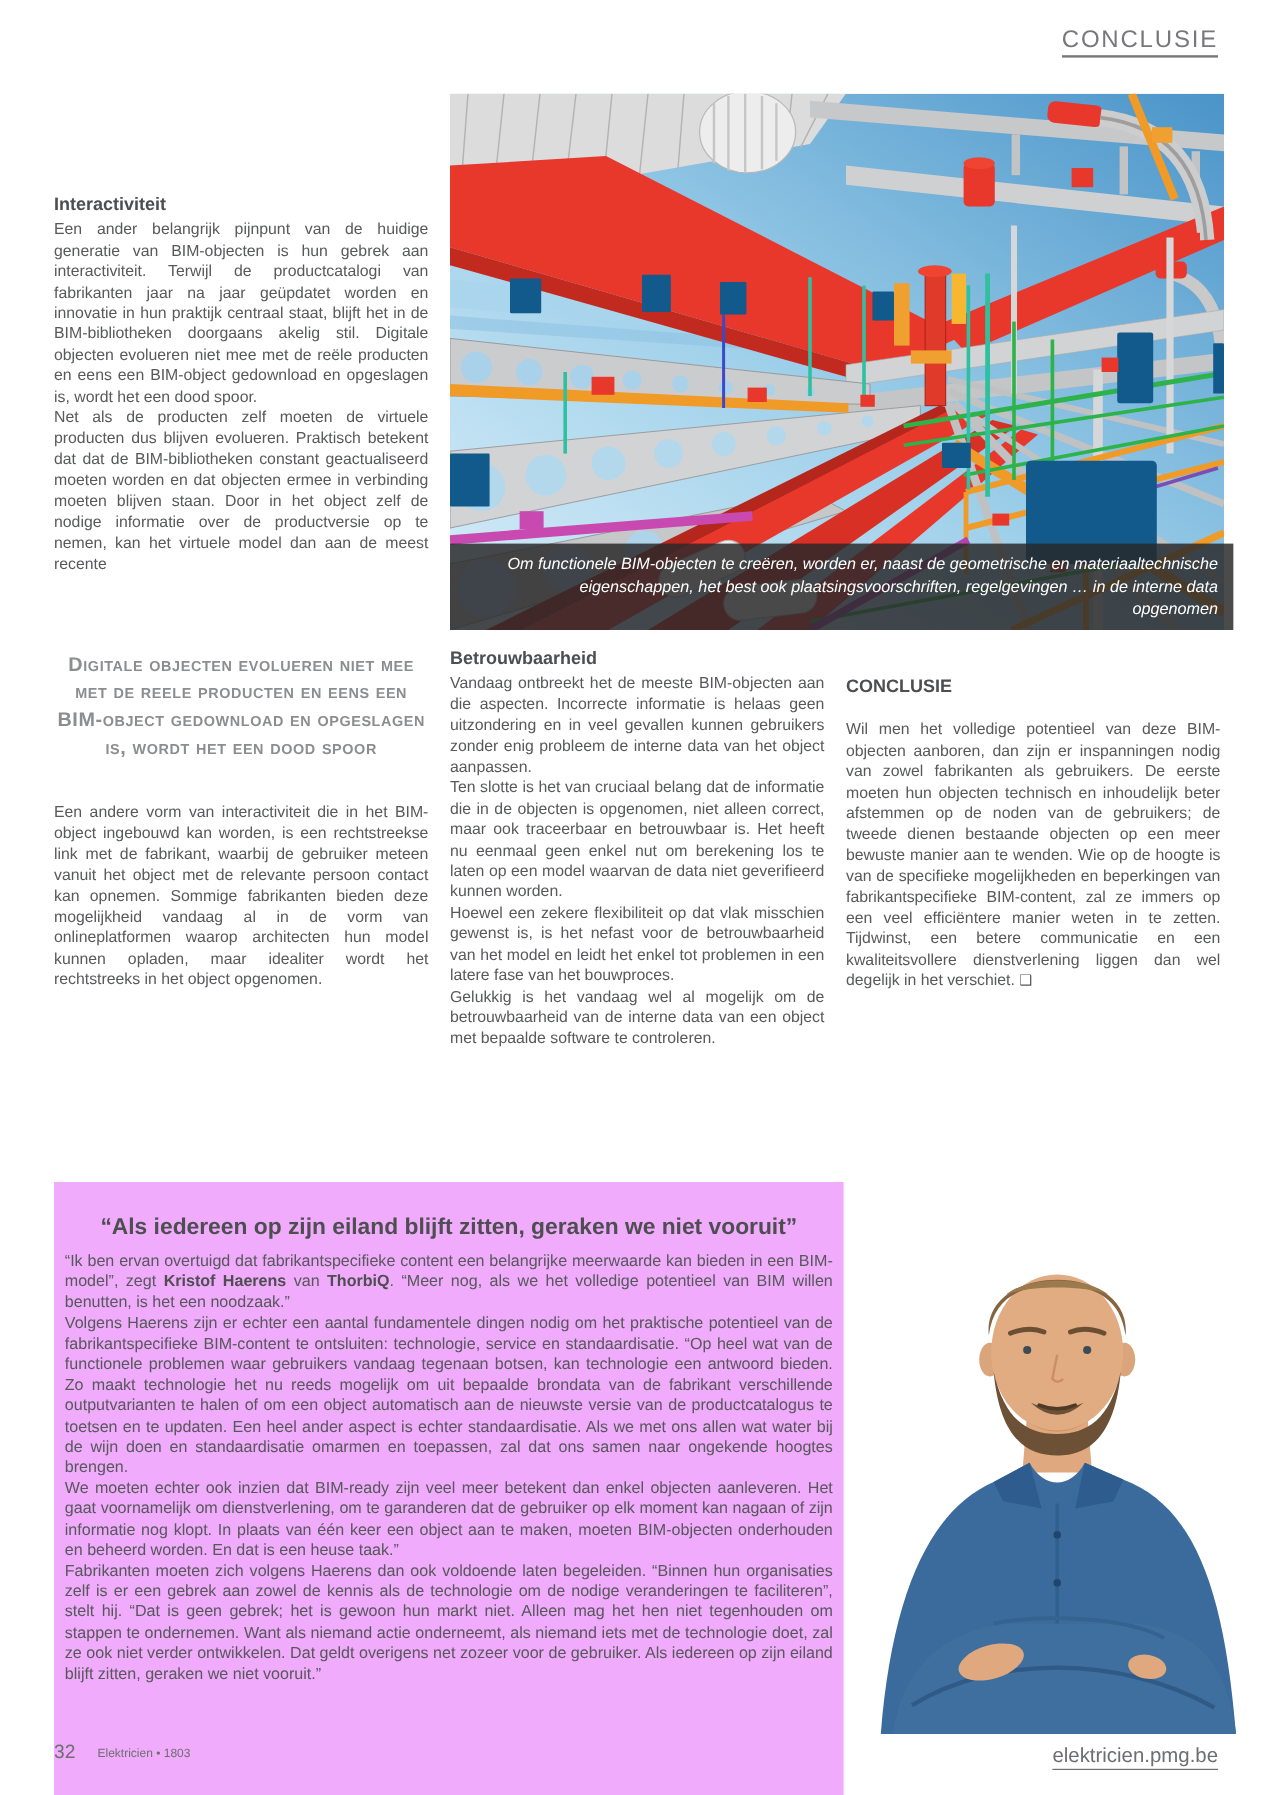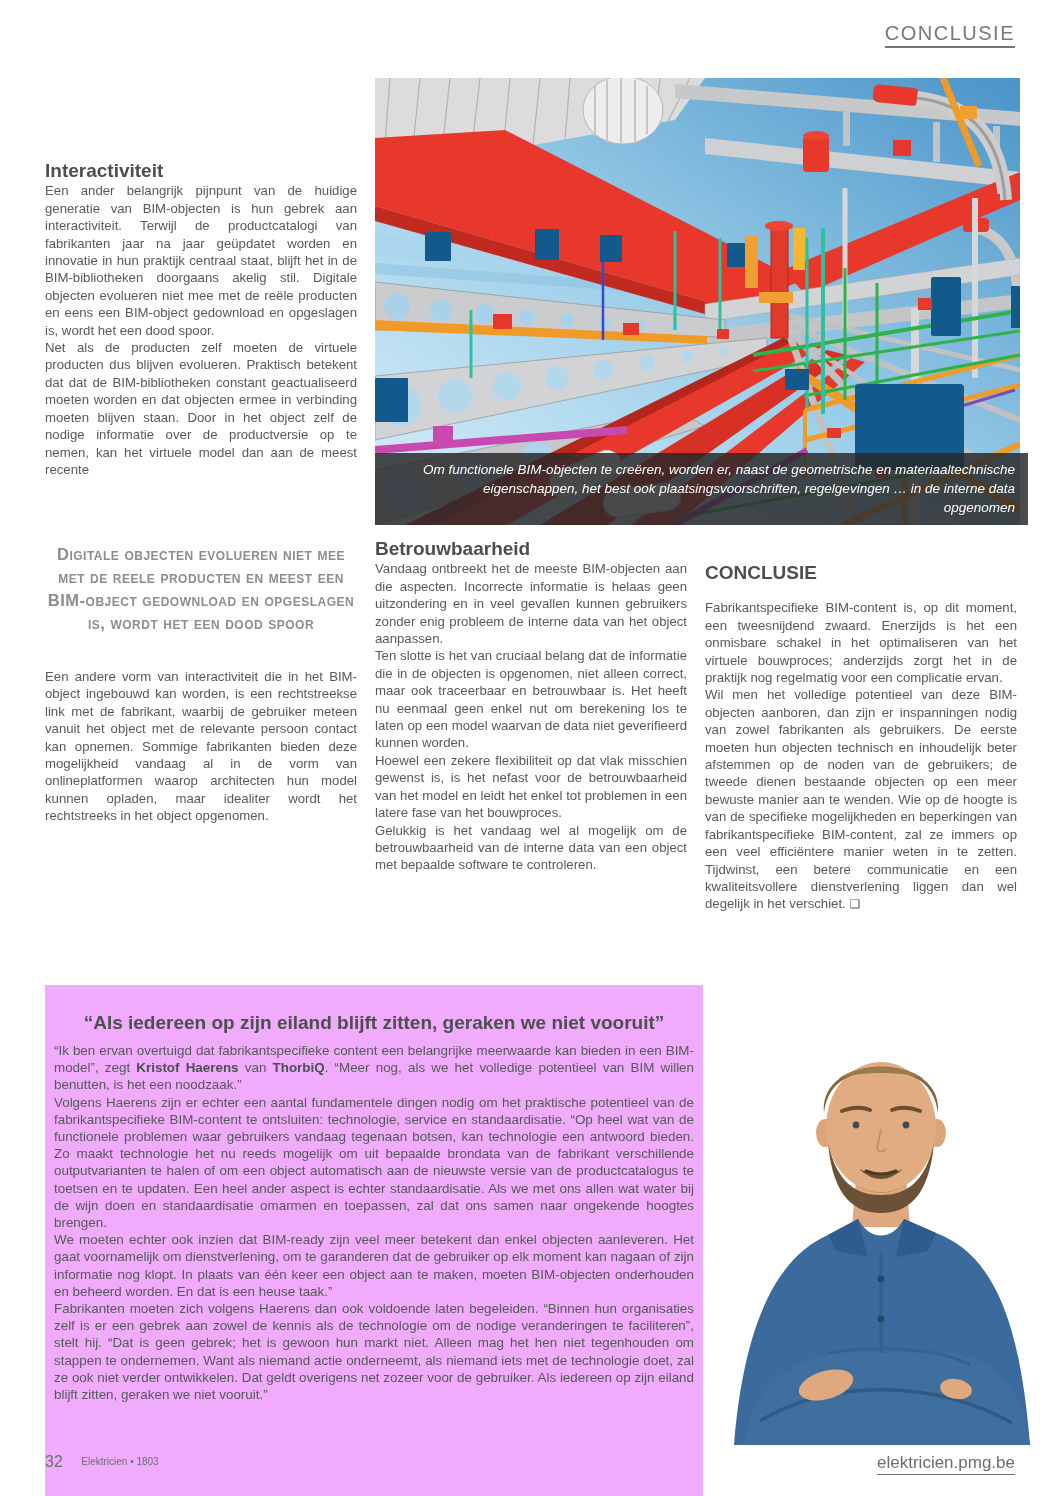--- a/index.html
+++ b/index.html
@@ -12,21 +12,21 @@
 
   
   .figure{position:absolute;left:375px;top:78px;width:653px;height:447px;overflow:hidden;}
   .figure svg{display:block;}
   .caption{position:absolute;left:0;right:0;bottom:0;background:rgba(40,40,42,0.84);
            color:#ffffff;font-style:italic;font-size:13.5px;line-height:19px;text-align:right;
            padding:7px 13px 8px 40px;box-sizing:border-box;}
 
   
   .col{position:absolute;width:312px;text-align:justify;font-size:13.2px;line-height:17.4px;color:#58595a;}
-  .col h3{font-size:19px;margin:0 0 3px 0;color:#4d4e50;font-weight:bold;text-align:left;}
+  .col h3{font-size:15px;margin:0 0 3px 0;color:#4d4e50;font-weight:bold;text-align:left;}
   .col p{margin:0;}
   #col-left1{left:45px;top:162px;}
   #col-left2{left:45px;top:668px;}
   #col-mid{left:375px;top:540px;}
   #col-right{left:705px;top:564px;}
   .head-gap{height:15px;}
   .endmark{font-size:12px;letter-spacing:2px;}
 
   
   .pullquote{position:absolute;left:45px;top:543px;width:312px;text-align:center;
@@ -233,38 +233,37 @@
     </svg>
     <div class="caption">Om functionele BIM-objecten te creëren, worden er, naast de geometrische en materiaaltechnische eigenschappen, het best ook plaatsingsvoorschriften, regelgevingen … in de interne data opgenomen</div>
   </div>
 
   <div class="col" id="col-left1">
     <h3>Interactiviteit</h3>
     <p>Een ander belangrijk pijnpunt van de huidige generatie van BIM-objecten is hun gebrek aan interactiviteit. Terwijl de productcatalogi van fabrikanten jaar na jaar geüpdatet worden en innovatie in hun praktijk centraal staat, blijft het in de BIM-bibliotheken doorgaans akelig stil. Digitale objecten evolueren niet mee met de reële producten en eens een BIM-object gedownload en opgeslagen is, wordt het een dood spoor.</p>
     <p>Net als de producten zelf moeten de virtuele producten dus blijven evolueren. Praktisch betekent dat dat de BIM-bibliotheken constant geactualiseerd moeten worden en dat objecten ermee in verbinding moeten blijven staan. Door in het object zelf de nodige informatie over de productversie op te nemen, kan het virtuele model dan aan de meest recente</p>
   </div>
 
-  <div class="pullquote">Digitale objecten evolueren niet mee met de reele producten en meest een BIM-object gedownload en opgeslagen is, wordt het een dood spoor</div>
+  <div class="pullquote">Digitale objecten evolueren niet mee met de reele producten en eens een BIM-object gedownload en opgeslagen is, wordt het een dood spoor</div>
 
   <div class="col" id="col-left2">
     <p>Een andere vorm van interactiviteit die in het BIM-object ingebouwd kan worden, is een rechtstreekse link met de fabrikant, waarbij de gebruiker meteen vanuit het object met de relevante persoon contact kan opnemen. Sommige fabrikanten bieden deze mogelijkheid vandaag al in de vorm van onlineplatformen waarop architecten hun model kunnen opladen, maar idealiter wordt het rechtstreeks in het object opgenomen.</p>
   </div>
 
   <div class="col" id="col-mid">
     <h3>Betrouwbaarheid</h3>
     <p>Vandaag ontbreekt het de meeste BIM-objecten aan die aspecten. Incorrecte informatie is helaas geen uitzondering en in veel gevallen kunnen gebruikers zonder enig probleem de interne data van het object aanpassen.</p>
     <p>Ten slotte is het van cruciaal belang dat de informatie die in de objecten is opgenomen, niet alleen correct, maar ook traceerbaar en betrouwbaar is. Het heeft nu eenmaal geen enkel nut om berekening los te laten op een model waarvan de data niet geverifieerd kunnen worden.</p>
     <p>Hoewel een zekere flexibiliteit op dat vlak misschien gewenst is, is het nefast voor de betrouwbaarheid van het model en leidt het enkel tot problemen in een latere fase van het bouwproces.</p>
     <p>Gelukkig is het vandaag wel al mogelijk om de betrouwbaarheid van de interne data van een object met bepaalde software te controleren.</p>
   </div>
 
   <div class="col" id="col-right">
     <h3>CONCLUSIE</h3>
     <div class="head-gap"></div>
-    <p>Fabrikantspecifieke BIM-content is, op dit moment, een tweesnijdend zwaard. Enerzijds is het een onmisbare schakel in het optimaliseren van het virtuele bouwproces; anderzijds zorgt het in de praktijk nog regelmatig voor een complicatie ervan.</p>
     <p><span>Wil men het volledige potentieel van deze BIM-objecten aanboren, dan zijn er inspanningen nodig van zowel fabrikanten als gebruikers. De eerste moeten hun objecten technisch en inhoudelijk beter afstemmen op de noden van de gebruikers; de tweede dienen bestaande objecten op een meer bewuste manier aan te wenden. Wie op de hoogte is van de specifieke mogelijkheden en beperkingen van fabrikantspecifieke BIM-content, zal ze immers op een veel efficiëntere manier weten in te zetten. Tijdwinst, een betere communicatie en een kwaliteitsvollere dienstverlening liggen dan wel degelijk in het verschiet. </span><span class="endmark">❑</span></p>
   </div>
 
   <div class="quote-box">
     <h2>“Als iedereen op zijn eiland blijft zitten, geraken we niet vooruit”</h2>
     <div class="qb-text">
       <p><span>“Ik ben ervan overtuigd dat fabrikantspecifieke content een belangrijke meerwaarde kan bieden in een BIM-model”, zegt </span><b>Kristof Haerens</b><span> van </span><b>ThorbiQ</b><span>. “Meer nog, als we het volledige potentieel van BIM willen benutten, is het een noodzaak.”</span></p>
       <p>Volgens Haerens zijn er echter een aantal fundamentele dingen nodig om het praktische potentieel van de fabrikantspecifieke BIM-content te ontsluiten: technologie, service en standaardisatie. “Op heel wat van de functionele problemen waar gebruikers vandaag tegenaan botsen, kan technologie een antwoord bieden. Zo maakt technologie het nu reeds mogelijk om uit bepaalde brondata van de fabrikant verschillende outputvarianten te halen of om een object automatisch aan de nieuwste versie van de productcatalogus te toetsen en te updaten. Een heel ander aspect is echter standaardisatie. Als we met ons allen wat water bij de wijn doen en standaardisatie omarmen en toepassen, zal dat ons samen naar ongekende hoogtes brengen.</p>
       <p>We moeten echter ook inzien dat BIM-ready zijn veel meer betekent dan enkel objecten aanleveren. Het gaat voornamelijk om dienstverlening, om te garanderen dat de gebruiker op elk moment kan nagaan of zijn informatie nog klopt. In plaats van één keer een object aan te maken, moeten BIM-objecten onderhouden en beheerd worden. En dat is een heuse taak.”</p>
       <p>Fabrikanten moeten zich volgens Haerens dan ook voldoende laten begeleiden. “Binnen hun organisaties zelf is er een gebrek aan zowel de kennis als de technologie om de nodige veranderingen te faciliteren”, stelt hij. “Dat is geen gebrek; het is gewoon hun markt niet. Alleen mag het hen niet tegenhouden om stappen te ondernemen. Want als niemand actie onderneemt, als niemand iets met de technologie doet, zal ze ook niet verder ontwikkelen. Dat geldt overigens net zozeer voor de gebruiker. Als iedereen op zijn eiland blijft zitten, geraken we niet vooruit.”</p>

